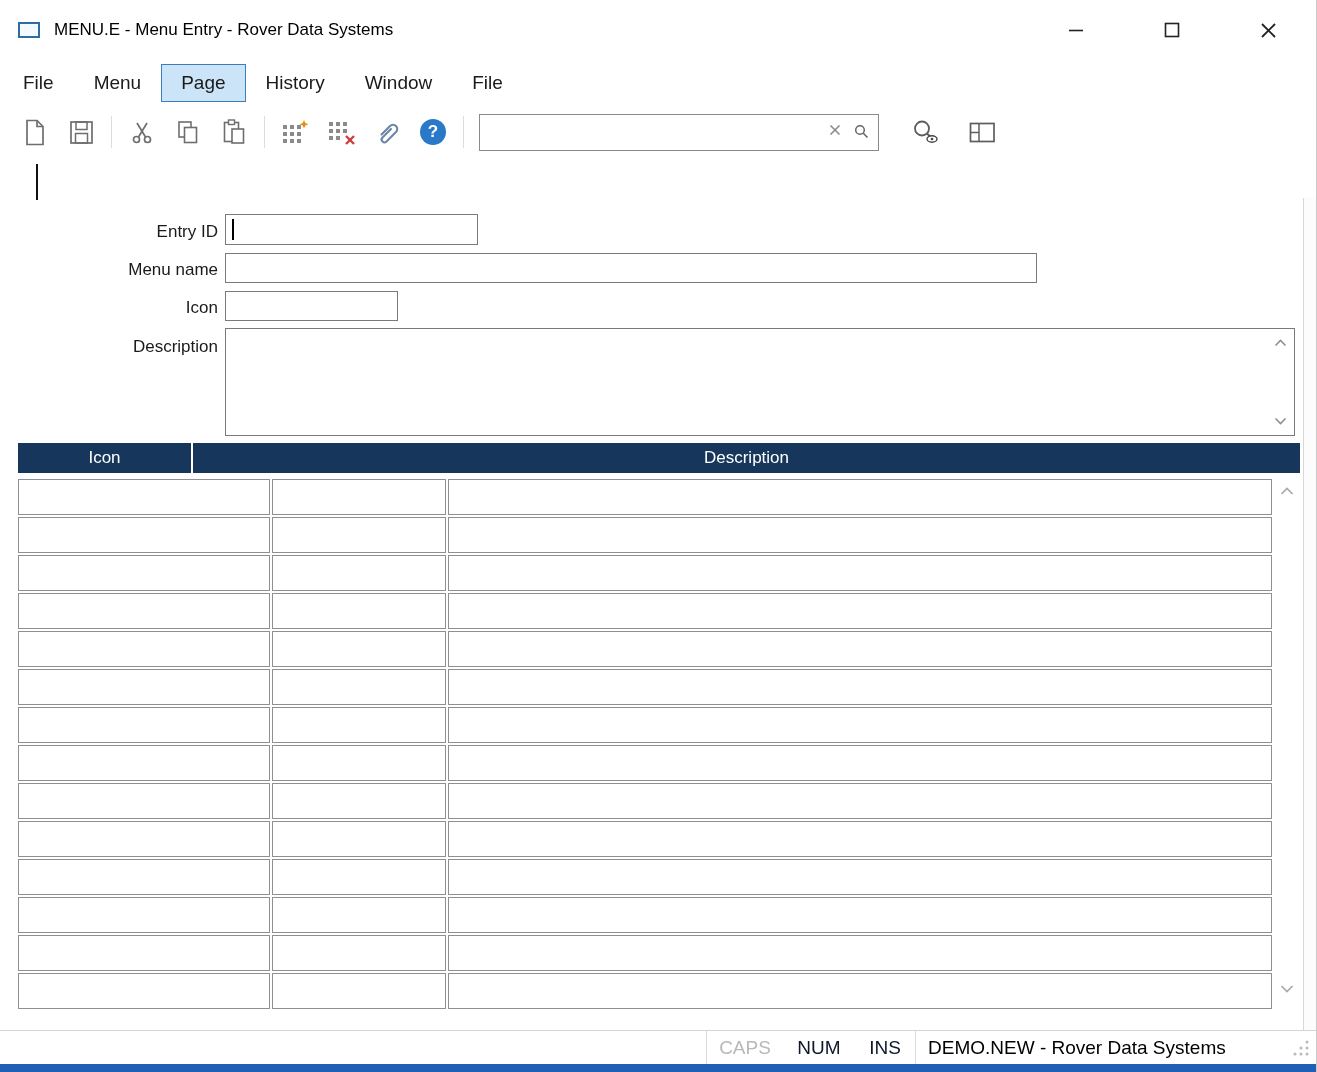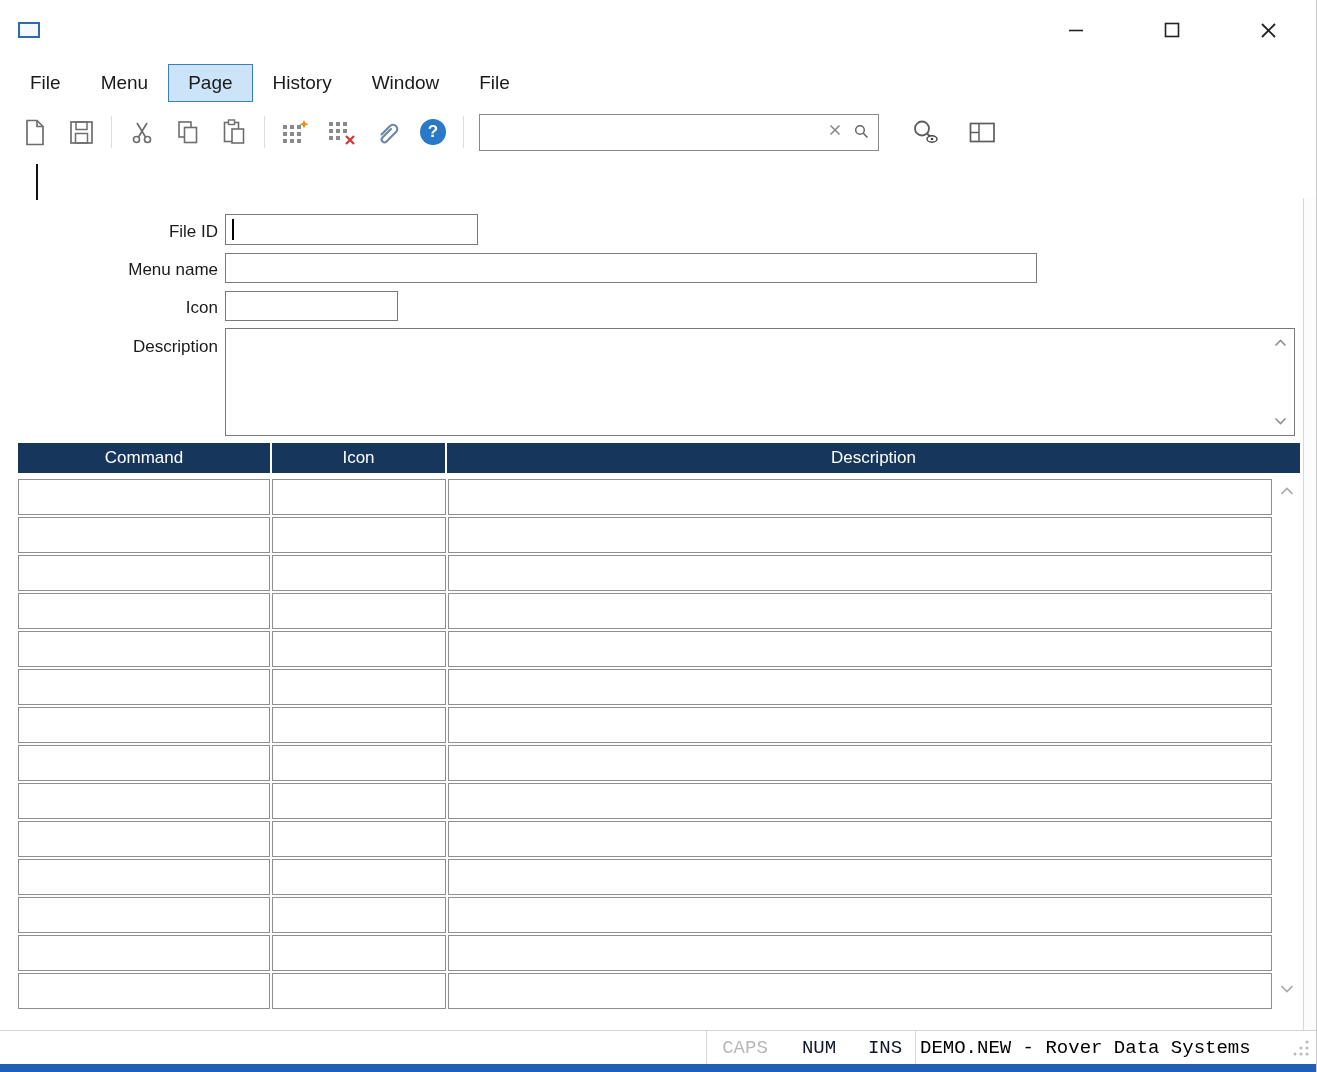--- a/index.html
+++ b/index.html
@@ -29,21 +29,21 @@
     position: absolute; right: 0; top: 0; height: 60px; display: flex;
   }
   .win-btn {
     width: 96px; height: 60px; display: flex; align-items: center; justify-content: center;
     cursor: default;
   }
 
   
   .menubar {
     position: absolute; left: 0; top: 60px; width: 100%; height: 46px;
-    display: flex; align-items: center; padding-left: 10px; background: #fff;
+    display: flex; align-items: center; padding-left: 3px; background: #fff;
   }
   .menu-item {
     padding: 0 19px; height: 38px; display: flex; align-items: center;
     font-size: 19px; color: #1a1a1a; border: 1px solid transparent;
   }
   .menu-item.active {
     background: #cce4f7; border: 1px solid #3d7dbf; text-align: center;
   }
 
   
@@ -127,46 +127,47 @@
   
   .right-track {
     position: absolute; left: 1303px; top: 198px; width: 14px; height: 834px;
     background: #fcfcfc; border-left: 1px solid #d8d8d8;
   }
 
   
   .statusbar {
     position: absolute; left: 0; top: 1030px; width: 100%; height: 34px;
     border-top: 1px solid #d4d4d4; background: #fff;
-    display: flex; align-items: center; font-size: 19px; font-family: Liberation Mono, monospace;
+    display: flex; align-items: center; font-size: 19px;
   }
   .sb-spacer { width: 706px; }
   .sb-sep { width: 1px; height: 33px; background: #d9d9d9; }
   .sb-flag { text-align: center; }
   .sb-caps { width: 76px; color: #b8b8b8; }
   .sb-num  { width: 72px; color: #0f172a; font-weight: 500; }
   .sb-ins  { width: 60px; color: #0f172a; }
-  .sb-session { margin-left: 4px; color: #000; flex: 1; }
+  .sb-session { margin-left: 12px; color: #000; flex: 1; }
   .sb-grip { width: 30px; display: flex; justify-content: center; }
 
   
   .accent-strip {
     position: absolute; left: 0; top: 1064px; width: 100%; height: 8px;
     background: #1f5fb5;
   }
 
   svg { display: block; }
 </style>
 </head>
 <body>
 
 <div class="window">
 
   <div class="titlebar">
     <div class="app-icon"></div>
+    <div class="title-text">MENU.E - Menu Entry - Rover Data Systems</div>
     <div class="win-controls">
       <div class="win-btn">
         <svg width="16" height="16">
             <line x1="1" y1="8.5" x2="15" y2="8.5" stroke="#222" stroke-width="1.6"></line>
           </svg>
       </div>
       <div class="win-btn">
         <svg width="16" height="16">
             <rect x="1.5" y="1.5" width="13" height="13" fill="none" stroke="#222" stroke-width="1.6"></rect>
           </svg>
@@ -294,21 +295,21 @@
           <rect x="1.5" y="2.5" width="23.5" height="18" fill="none" stroke="#5d5d5d" stroke-width="1.7"></rect>
           <line x1="10" y1="2.5" x2="10" y2="20.5" stroke="#5d5d5d" stroke-width="1.5"></line>
           <line x1="1.5" y1="11.5" x2="10" y2="11.5" stroke="#5d5d5d" stroke-width="1.5"></line>
         </svg>
       </div>
     </div>
   </div>
 
   <div class="free-caret"></div>
 
-  <div class="fld-label" id="lbl-menu-id">File ID</div>
+  <div class="fld-label" id="lbl-menu-id">Entry ID</div>
   <input class="fld-input" id="inp-menu-id" type="text" value="" style="">
   <div class="input-caret"></div>
 
   <div class="fld-label" id="lbl-menu-name">Menu name</div>
   <input class="fld-input" id="inp-menu-name" type="text" value="" style="">
 
   <div class="fld-label" id="lbl-icon">Icon</div>
   <input class="fld-input" id="inp-icon" type="text" value="" style="">
 
   <div class="fld-label" id="lbl-desc">Description</div>
@@ -316,21 +317,20 @@
     <svg class="desc-arrow-up" width="13" height="8" viewBox="0 0 13 8">
       <polyline points="1.5,6.5 6.5,1.5 11.5,6.5" fill="none" stroke="#909090" stroke-width="1.6"></polyline>
     </svg>
     <svg class="desc-arrow-down" width="13" height="8" viewBox="0 0 13 8">
       <polyline points="1.5,1.5 6.5,6.5 11.5,1.5" fill="none" stroke="#909090" stroke-width="1.6"></polyline>
     </svg>
   </div>
 
   <div class="grid">
     <div class="grid-header">
-      <div class="gh-cell gh-command">Command</div>
       <div class="gh-cell gh-icon">Icon</div>
       <div class="gh-cell gh-desc">Description</div>
     </div>
     <div class="grid-body">
       <div>
           <div class="grid-row">
             <div class="cell cell-command"></div>
             <div class="cell cell-icon"></div>
             <div class="cell cell-desc"></div>
           </div>

